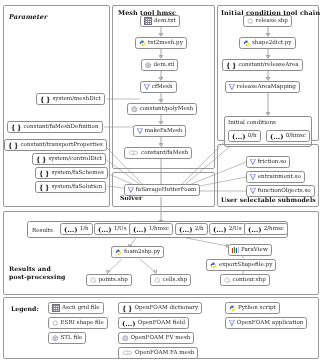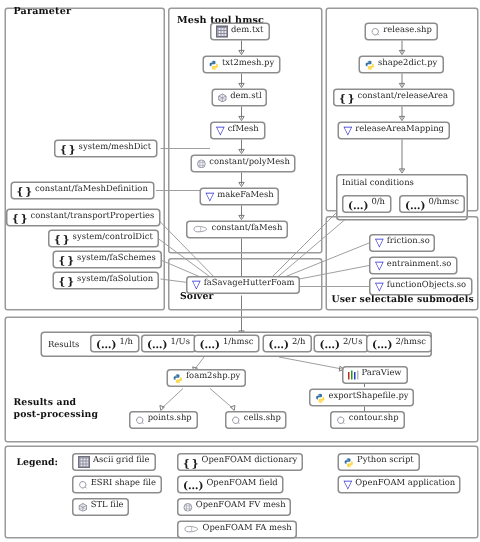--- a/index.html
+++ b/index.html
@@ -138,21 +138,21 @@
     <line class="thin" x1="140" y1="259" x2="155" y2="272"></line>
     <path d="M156.6 270.3 L156.2 273.6 L153.6 271.4 Z" fill="#2a2a2a" stroke="none"></path>
 
     <line x1="243" y1="255" x2="243" y2="258"></line>
 
     <line x1="243" y1="271" x2="243" y2="276"></line>
     <path d="M241.2 274.8 L243 277.6 L244.8 274.8 Z" fill="#2a2a2a" stroke="none"></path>
   </svg>
 
   <div class="panel" style="left:3px;top:5px;width:105px;height:200px;"></div>
-  <div class="panel-title big" style="left:9px;top:3px;">Parameter</div>
+  <div class="panel-title big" style="left:9px;top:13px;font-style:italic;">Parameter</div>
 
   <div class="node" style="left:36px;top:93px;">
     <span class="ic ic-dict">{ }</span>
     <span class="lbl">system/meshDict</span>
   </div>
   <div class="node" style="left:7px;top:121px;">
     <span class="ic ic-dict">{ }</span>
     <span class="lbl">constant/faMeshDefinition</span>
   </div>
   <div class="node" style="left:4px;top:139px;">
@@ -219,20 +219,21 @@
     <span class="ic ic-fa">
       <svg viewBox="0 0 26 12" width="11" height="5.5">
           <path d="M3 6 C3 2.6 7 1.2 12 1.8 C17 2.4 23 3.6 23 6 C23 8.4 17 9.6 12 10.2 C7 10.8 3 9.4 3 6 Z" fill="#ffffff" stroke="#6f6f80" stroke-width="1"></path>
           <path d="M12 2 C14.5 3 14.5 9 12 10.2" stroke="#8f8fa0" stroke-width="0.9" fill="none"></path>
         </svg>
     </span>
     <span class="lbl">constant/faMesh</span>
   </div>
 
   <div class="panel" style="left:217px;top:5px;width:100px;height:134px;"></div>
+  <div class="panel-title big" style="left:221px;top:9px;">Initial condition tool chain</div>
 
   <div class="node" style="left:243px;top:15px;">
     <span class="ic ic-shape">
       <svg viewBox="0 0 16 16" width="6.5" height="6.5">
           <path d="M2.5 9 C2.5 4 5.5 2 8.5 2.6 C12 3.3 13.5 6 12.8 9 C12.2 11.6 9.5 13.6 6.8 13 C4.6 12.5 3.6 11 3.2 9.6" fill="none" stroke="#6f6f80" stroke-width="1.2"></path>
           <path d="M11.5 11 L13.8 13.6" stroke="#6f6f80" stroke-width="1.1"></path>
         </svg>
     </span>
     <span class="lbl">release.shp</span>
   </div>

